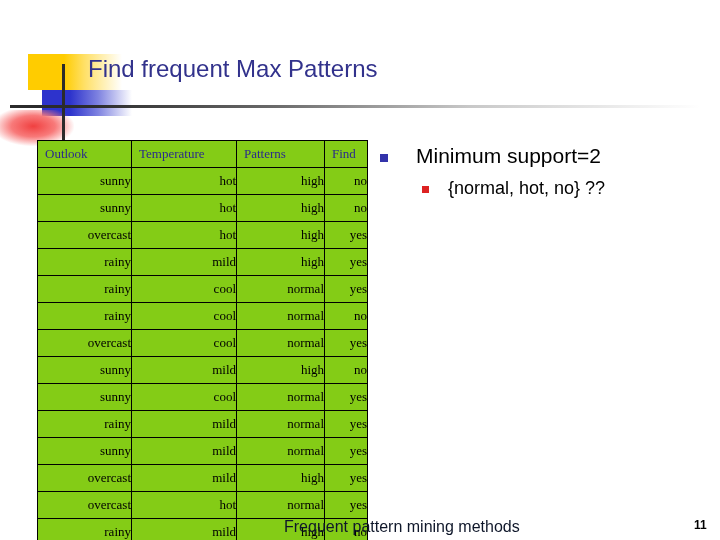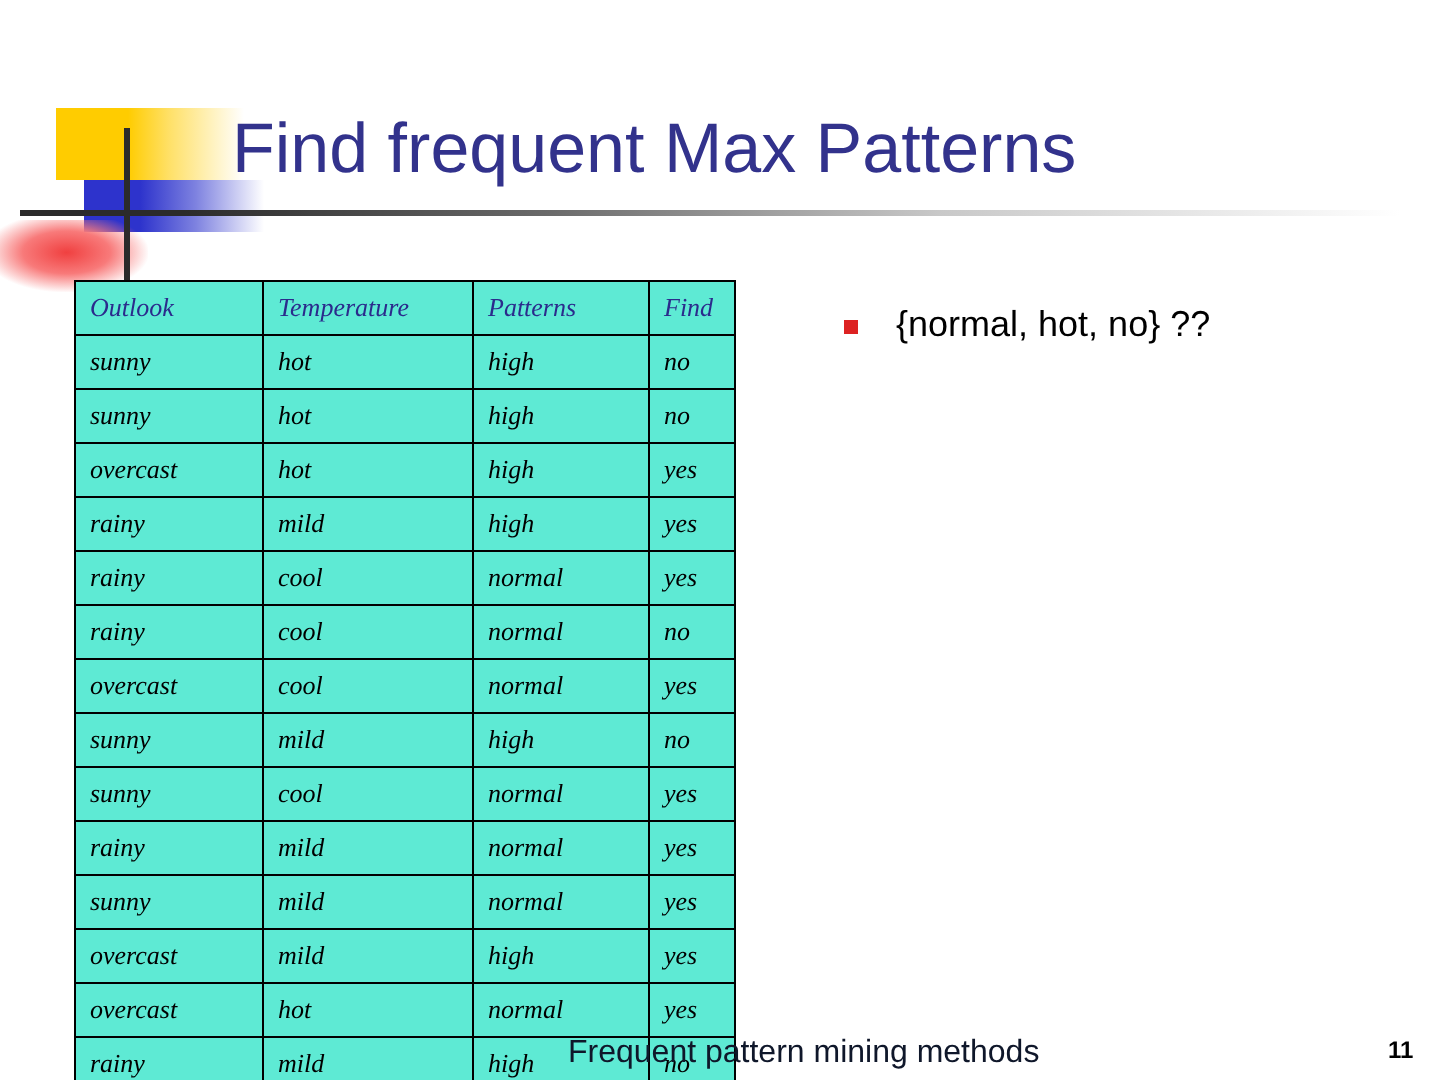--- a/index.html
+++ b/index.html
@@ -94,54 +94,53 @@
     width: 608px;
     height: 3px;
     background: linear-gradient(to right, #2B2B2B 0%, #6a6a6a 30%, #c8c8c8 62%, #ffffff 100%);
   }
 
   
   #title {
     position: absolute;
     left: 88px;
     top: 56px;
-    font-size: 35px;
+    font-size: 24px;
     color: #32328C;
     letter-spacing: 0px;
     white-space: nowrap;
     line-height: 1.1;
-    margin-left: 28px;
   }
 
   
   #data-table {
     position: absolute;
     left: 37px;
     top: 140px;
     border-collapse: collapse;
     table-layout: fixed;
     font-family: "Liberation Serif", serif;
     font-size: 13px;
   }
   #data-table th,
   #data-table td {
     border: 1.6px solid #000000;
     text-align: left;
     padding: 0 0 0 7px;
     height: 26px;
     vertical-align: middle;
-    background: #5eead4;
-    font-style: italic;
+    background: #84cc16;
   }
   #data-table th {
     color: #2B2B8C;
     font-weight: normal;
   }
   #data-table td {
     color: #000000;
+    text-align: right;
   }
   .col-outlook { width: 94px; }
   .col-temp    { width: 105px; }
   .col-hum     { width: 88px; }
   .col-play    { width: 43px; }
 
   
   #bullets {
     position: absolute;
     left: 378px;
@@ -316,20 +315,24 @@
       <tr>
         <td>rainy</td>
         <td>mild</td>
         <td>high</td>
         <td>no</td>
       </tr>
     </tbody>
 </table>
 
 <div id="bullets">
+  <div class="bullet-l1">
+    <span class="marker"></span>
+    <span>Minimum support=2</span>
+  </div>
   <div class="bullet-l2">
     <span class="marker"></span>
     <span>{normal, hot, no} ??</span>
   </div>
 </div>
 
 <div id="footer-text">Frequent pattern mining methods</div>
 <div id="footer-page">11</div>
 
 </body></html>

